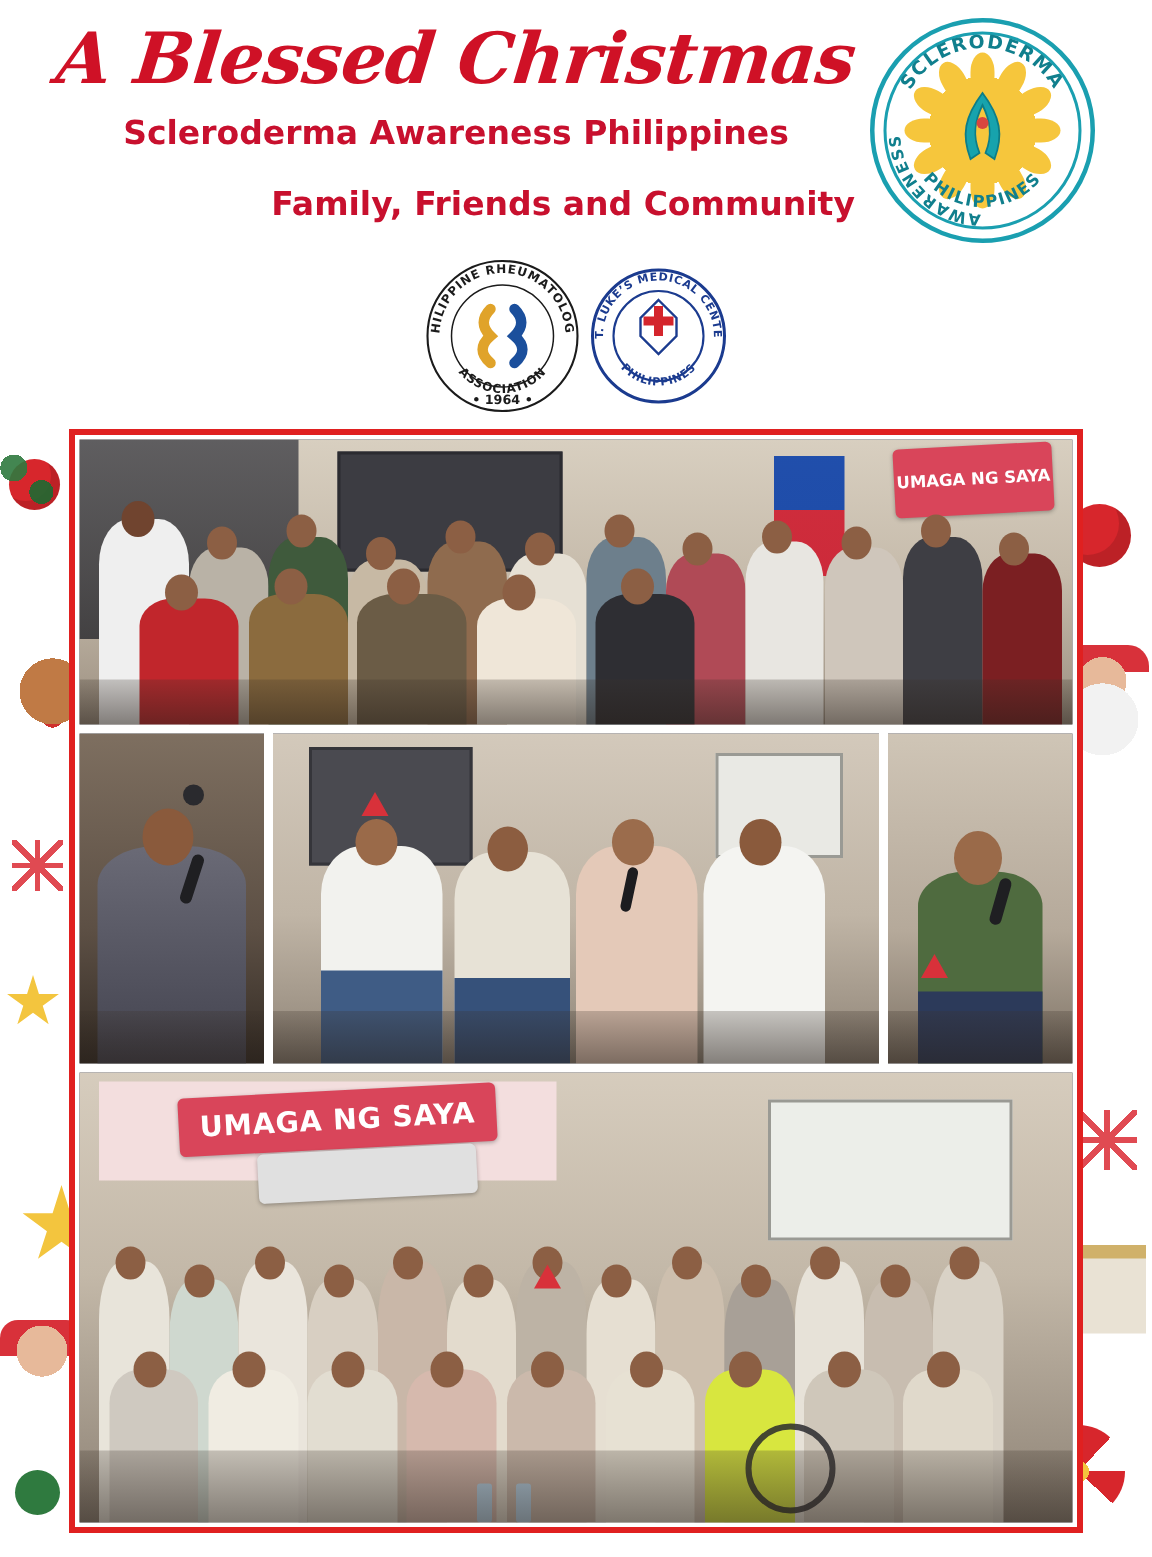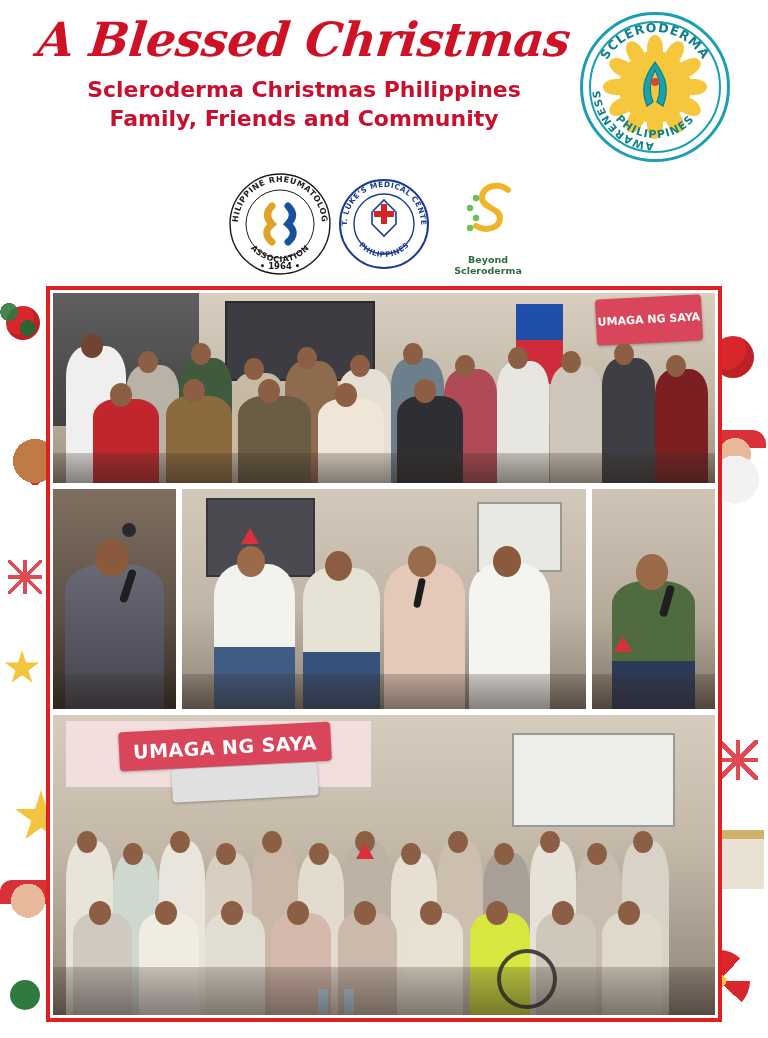--- a/index.html
+++ b/index.html
@@ -321,22 +321,22 @@
             radial-gradient(circle at 30% 40%, #2f7a3f 0 9px, rgba(0,0,0,0) 9px),
             radial-gradient(circle at 70% 60%, #1f6a32 0 8px, rgba(0,0,0,0) 8px);opacity:.9;"></div>
 
     <div class="deco ornament" style="left:300px;bottom:4px;width:18px;height:18px;background:#d7262c;opacity:.0;"></div>
   </div>
 
   <div class="header">
     <div class="title-row">
       <div class="title-block">
         <div class="script-title">A Blessed Christmas</div>
-        <div class="org-line">Scleroderma Christmas Philippines</div>
-        <div class="org-line" style="margin-top:0;">Family, Friends and Community</div>
+        <div class="org-line">Scleroderma Awareness Philippines</div>
+        <div class="org-line" style="margin-top:18px;text-align:right;">Family, Friends and Community</div>
       </div>
 
       <div class="seal">
         <div class="ring-outer"></div>
         <div class="ring-inner"></div>
 
         <div class="petal" style="transform:rotate(0deg);"></div>
         <div class="petal" style="transform:rotate(30deg);"></div>
         <div class="petal" style="transform:rotate(60deg);"></div>
         <div class="petal" style="transform:rotate(90deg);"></div>
@@ -411,30 +411,20 @@
             </defs>
             <text font-family="DejaVu Sans" font-size="7.4" font-weight="bold" fill="#1b3b8f" letter-spacing="0.5">
               <textPath href="#slmcTop" startOffset="50%" text-anchor="middle">ST. LUKE’S MEDICAL CENTER</textPath>
             </text>
             <text font-family="DejaVu Sans" font-size="7.4" font-weight="bold" fill="#1b3b8f" letter-spacing="0.5">
               <textPath href="#slmcBot" startOffset="50%" text-anchor="middle">PHILIPPINES</textPath>
             </text>
           </svg>
         </div>
 
-        <div class="bsd-logo">
-          <svg viewBox="0 0 104 70" style="width:104px;height:70px;">
-            <path d="M72 12 c-10 -8 -26 -4 -26 8 c0 10 18 10 18 20 c0 10 -14 14 -24 8" stroke="#f0b429" stroke-width="6" fill="none" stroke-linecap="round"></path>
-            <circle cx="40" cy="20" r="3.2" fill="#6fbf5a"></circle>
-            <circle cx="34" cy="30" r="3.2" fill="#6fbf5a"></circle>
-            <circle cx="40" cy="40" r="3.2" fill="#6fbf5a"></circle>
-            <circle cx="34" cy="50" r="3.2" fill="#6fbf5a"></circle>
-          </svg>
-          <div class="bsd-label">Beyond Scleroderma</div>
-        </div>
       </div>
     </div>
   </div>
 
   <div class="collage">
 
     <div class="photo ph-top">
       <div class="scene">
         <div class="room" style="background:linear-gradient(#d8cfc0 0%, #c6bbab 48%, #9b8f80 100%);"></div>
         <div class="wall-dark" style="left:0;width:22%;height:70%;"></div>

